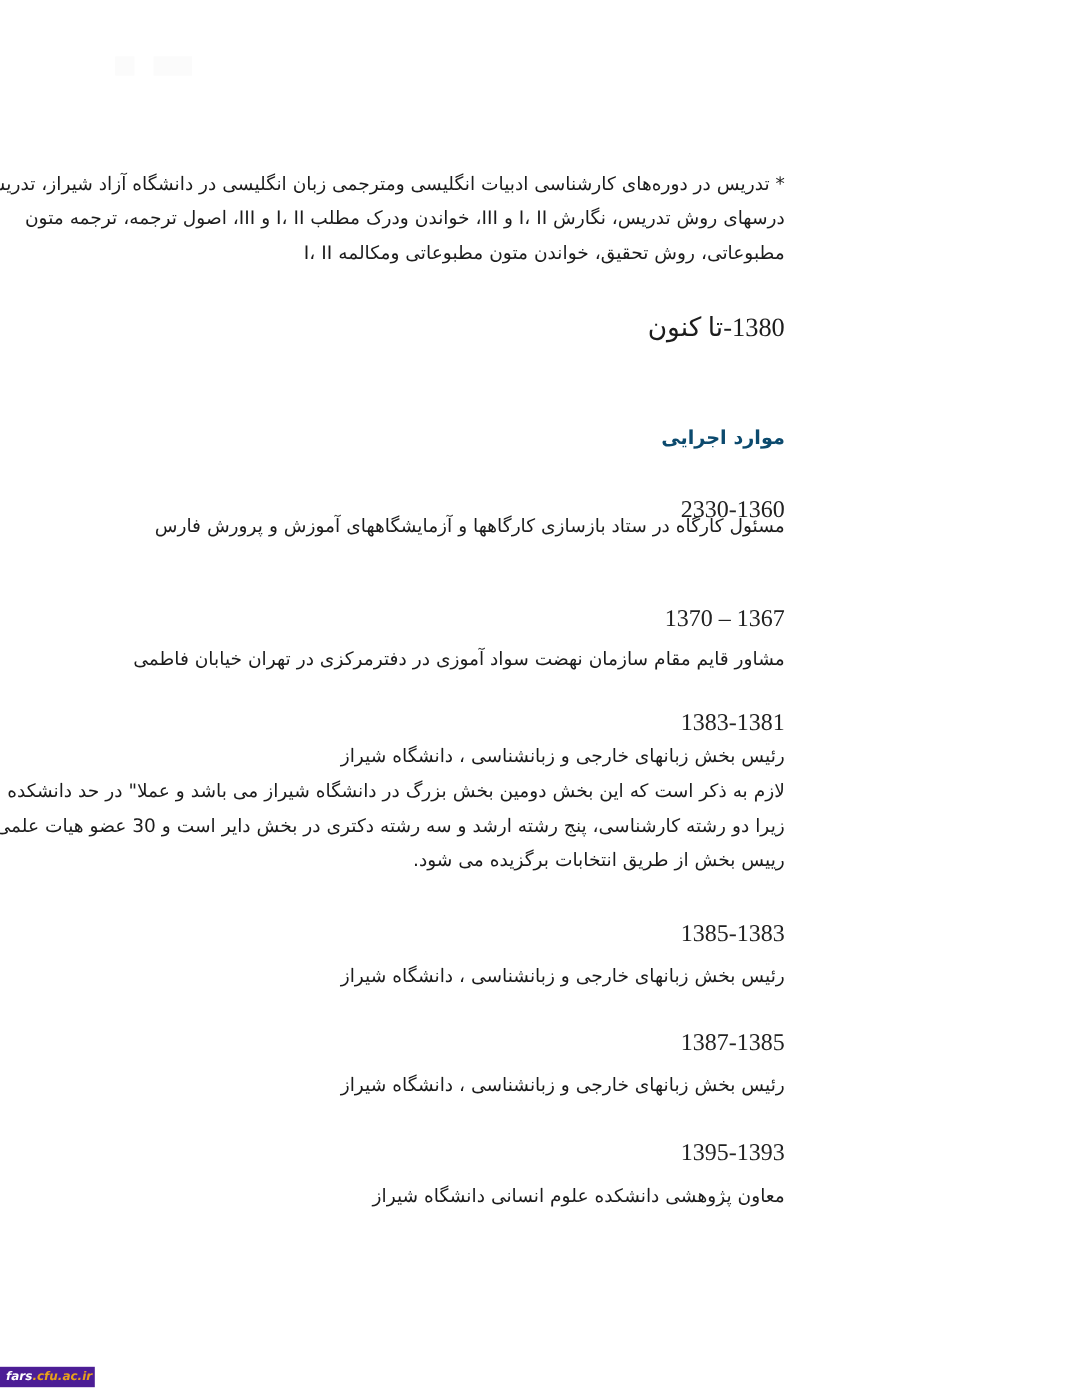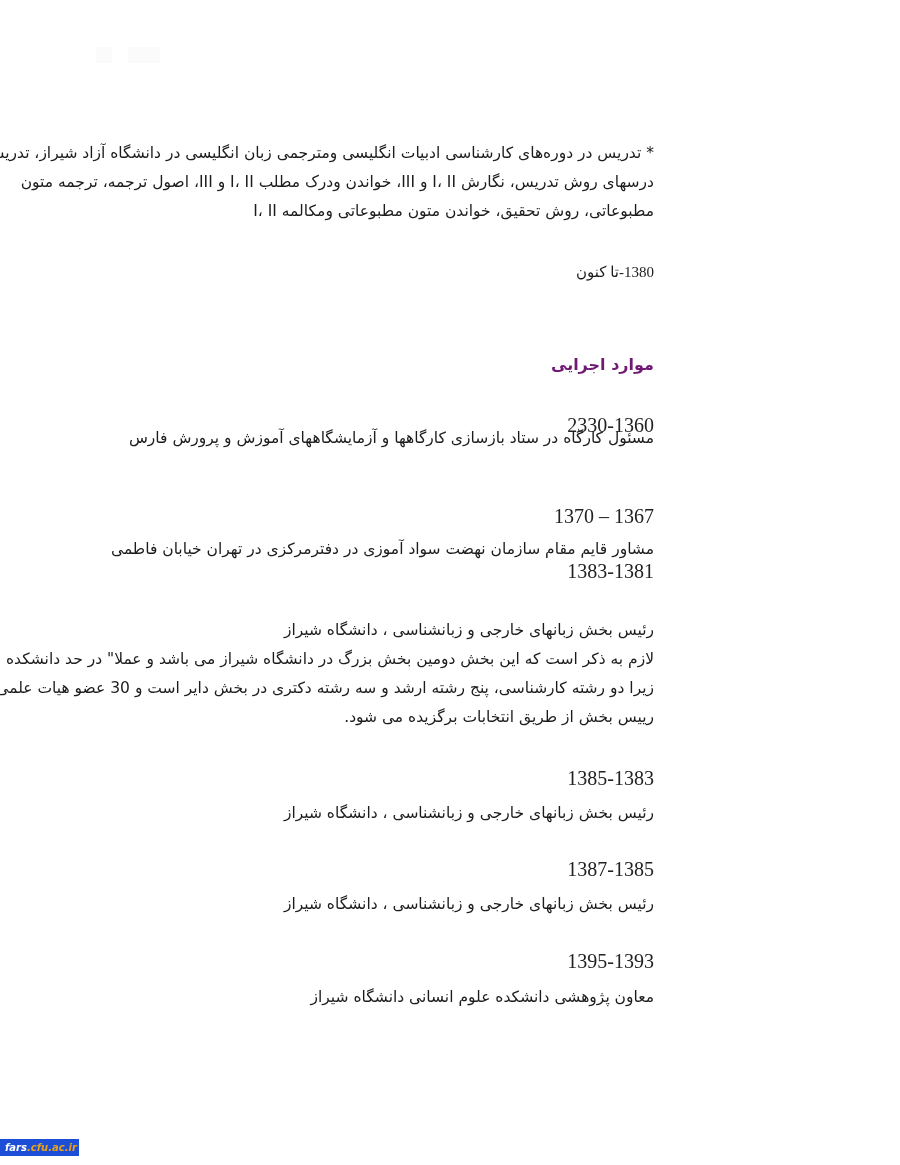--- a/index.html
+++ b/index.html
@@ -48,29 +48,29 @@
       direction: ltr;
       text-align: right;
       white-space: nowrap;
     }
     .heading {
       position: absolute;
       right: 78px;
       font-family: "DejaVu Sans", "Liberation Sans", sans-serif;
       font-weight: bold;
       font-size: 16px;
-      color: #701a75;
+      color: #0c4a6e;
     }
     .watermark {
       position: absolute;
       left: 0;
       top: 1139px;
       width: 79px;
       height: 17px;
-      background: #1d4ed8;
+      background: #4c1d95;
       font-family: "DejaVu Sans", "Liberation Sans", sans-serif;
       font-style: italic;
       font-weight: bold;
       font-size: 10px;
       line-height: 17px;
       padding-left: 5px;
       box-sizing: border-box;
       white-space: nowrap;
     }
     .wm-a { color: #ffffff; }
@@ -87,37 +87,37 @@
 
   <div class="faint" style="left:96px;top:47px;width:16px;height:16px;"></div>
   <div class="faint" style="left:128px;top:47px;width:32px;height:16px;"></div>
 
   <div class="para rtl" style="top:139px; width:720px;">
     <span class="line">* تدریس در دوره‌های کارشناسی ادبیات انگلیسی ومترجمی زبان انگلیسی در دانشگاه آزاد شیراز، تدریس</span>
     <span class="line">درسهای روش تدریس، نگارش I، II و III، خواندن ودرک مطلب I، II و III، اصول ترجمه، ترجمه متون</span>
     <span class="line">مطبوعاتی، روش تحقیق، خواندن متون مطبوعاتی ومکالمه I، II</span>
   </div>
 
-  <div class="para rtl" style="top:258px; font-family:'Liberation Serif','DejaVu Serif',serif; font-size:15px;">
+  <div class="para rtl" style="top:258px; font-family:'Liberation Serif','DejaVu Serif',serif; font-size:22px;">
     <span class="line">1380-تا کنون</span>
   </div>
 
   <div class="heading rtl" style="top:355px;">موارد اجرایی</div>
 
   <div class="year" style="top:414px;">2330-1360</div>
   <div class="para rtl" style="top:424px;">
     <span class="line">مسئول کارگاه در ستاد بازسازی کارگاهها و آزمایشگاههای آموزش و پرورش فارس</span>
   </div>
 
   <div class="year" style="top:505px;">1370 – 1367</div>
   <div class="para rtl" style="top:535px;">
     <span class="line">مشاور قایم مقام سازمان نهضت سواد آموزی در دفترمرکزی در تهران خیابان فاطمی</span>
   </div>
 
-  <div class="year" style="top:560px;">1383-1381</div>
+  <div class="year" style="top:591px;">1383-1381</div>
   <div class="para rtl" style="top:616px; width:730px;">
     <span class="line"> رئیس بخش زبانهای خارجی و زبانشناسی ، دانشگاه شیراز</span>
     <span class="line">لازم به ذکر است که این بخش دومین بخش بزرگ در دانشگاه شیراز می باشد و عملا" در حد دانشکده می باشد</span>
     <span class="line">زیرا دو رشته کارشناسی، پنج رشته ارشد و سه رشته دکتری در بخش دایر است و 30 عضو هیات علمی دارد.</span>
     <span class="line">رییس بخش از طریق انتخابات برگزیده می شود.</span>
   </div>
 
   <div class="year" style="top:767px;">1385-1383</div>
   <div class="para rtl" style="top:799px;">
     <span class="line">رئیس بخش زبانهای خارجی و زبانشناسی ، دانشگاه شیراز</span>

